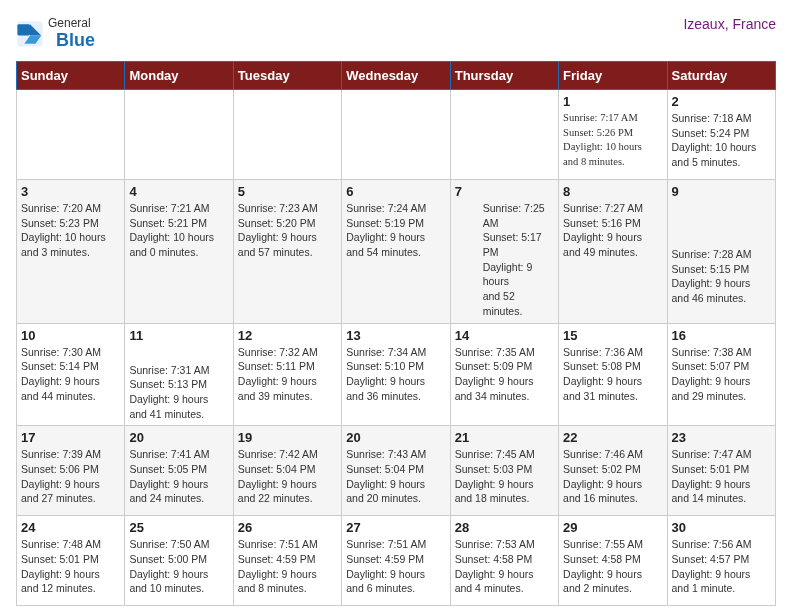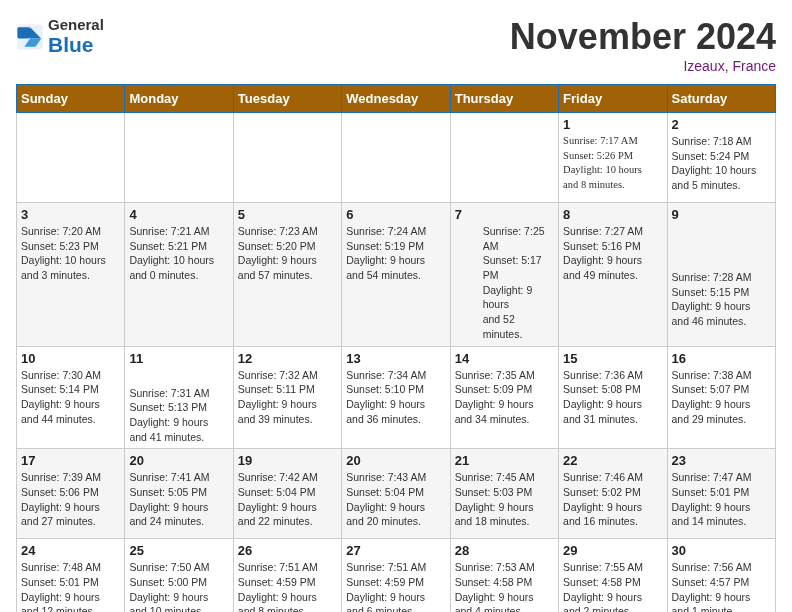--- a/index.html
+++ b/index.html
@@ -61,21 +61,21 @@
       background: #fff;
     }
     .calendar tr:nth-child(even) td {
       background: #f5f5f5;
     }
     .calendar tr:nth-child(odd) td {
       background: #fff;
     }
     
     .calendar thead tr td, .calendar thead tr th {
-      background: #a16207;
+      background: #7f1d1d;
     }
     .day-num {
       font-size: 13px;
       font-weight: bold;
       color: #222;
       display: block;
       margin-bottom: 2px;
     }
     .day-info {
       color: #333;
@@ -94,26 +94,25 @@
 
 <div class="header">
   <div class="logo">
     <svg class="logo-icon" viewBox="0 0 40 40" xmlns="http://www.w3.org/2000/svg">
       <rect x="2" y="2" width="36" height="36" rx="4" fill="#e8f0fb"></rect>
       <polygon points="20,6 36,22 20,22" fill="#1a6eb5"></polygon>
       <polygon points="20,22 36,22 28,34 12,34" fill="#3a9ad9"></polygon>
       <rect x="2" y="6" width="18" height="16" rx="2" fill="#1a6eb5"></rect>
     </svg>
     <div>
-      <div style="font-size:15px;font-weight:bold;color:#333;">General</div>
-      <div style="font-size:21px;font-weight:bold;color:#1a6eb5;">Blue</div>
+      <div style="font-size:12px;font-weight:normal;color:#333;">General</div>
+      <div style="font-size:18px;font-weight:bold;color:#1a6eb5;margin-left:8px;">Blue</div>
     </div>
   </div>
   <div class="title-area">
-    <div class="month-title">November 2024</div>
     <div class="location">Izeaux, France</div>
   </div>
 </div>
 
 <table class="calendar">
   <thead>
     <tr>
     <th>Sunday</th>
         <th>Monday</th>
         <th>Tuesday</th>

